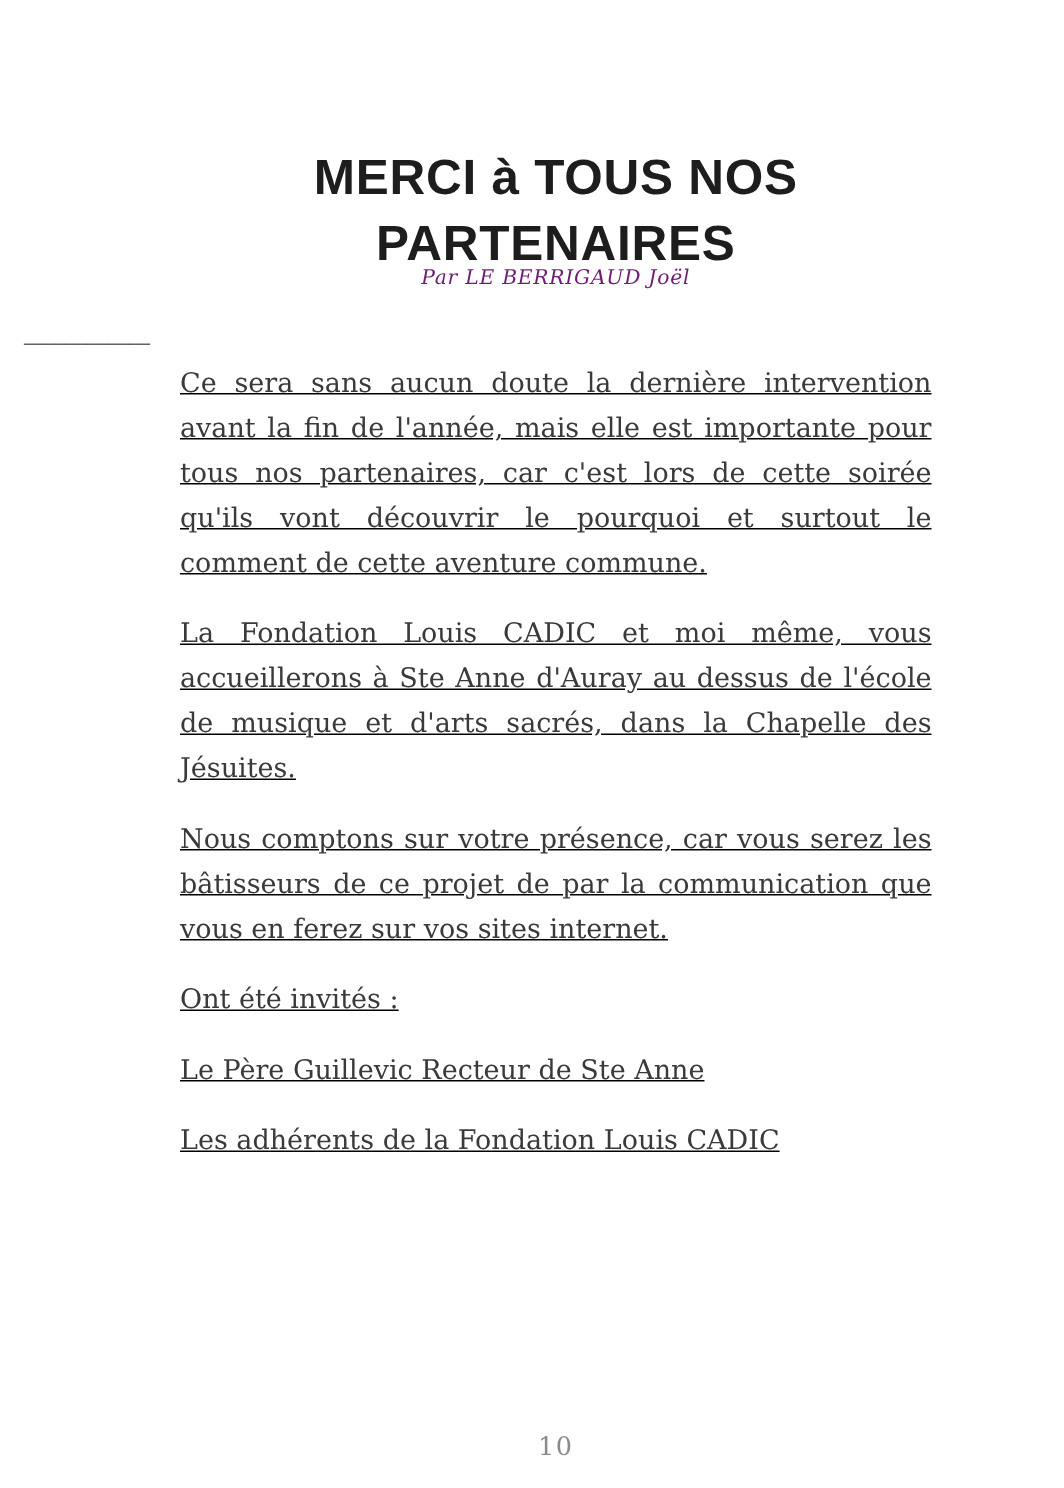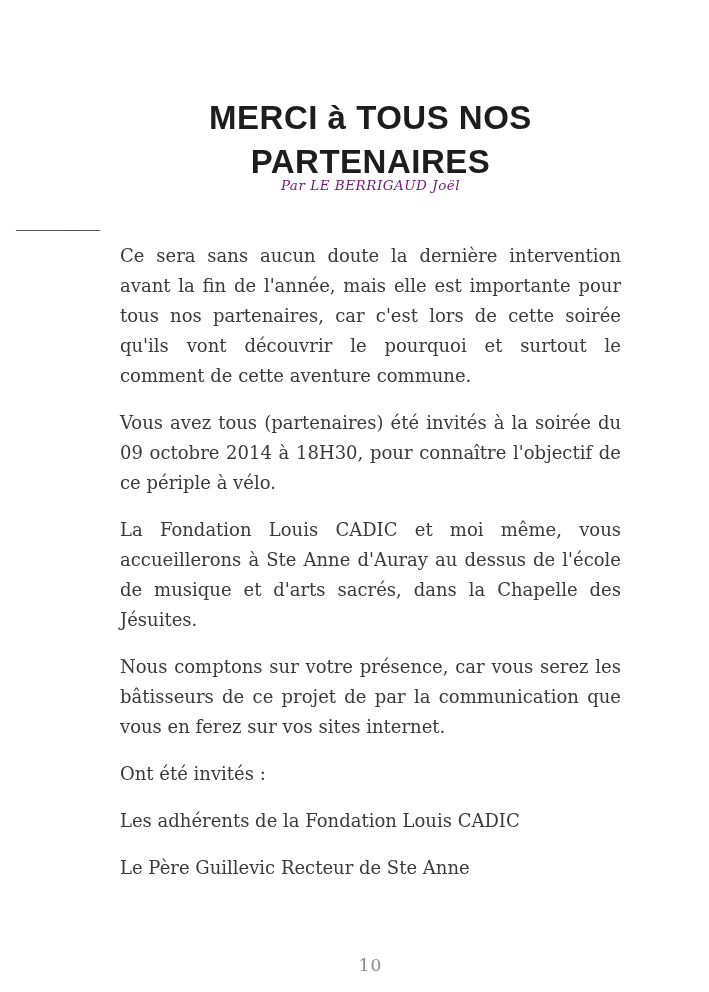--- a/index.html
+++ b/index.html
@@ -52,20 +52,21 @@
     font-size: 14px;
     line-height: 24px;
     color: #222222;
     letter-spacing: 0;
   }
   .body-text {
     position: absolute;
     top: 225px;
     left: 104px;
     width: 501px;
+    text-decoration: underline;
   }
   .body-text p {
     font-family: "DejaVu Serif", serif;
     font-size: 18px;
     line-height: 30px;
     color: #3a3a3a;
     text-align: justify;
     margin: 0 0 17px 0;
   }
   .page-number {
@@ -90,23 +91,22 @@
     <div>MERCI à TOUS NOS</div>
     <div>PARTENAIRES</div>
   </div>
 
   <div class="byline">Par LE BERRIGAUD Joël</div>
 
   <div class="separator">____________</div>
 
   <div class="body-text">
     <p>Ce sera sans aucun doute la dernière intervention avant la fin de l'année, mais elle est importante pour tous nos partenaires, car c'est lors de cette soirée qu'ils vont découvrir le pourquoi et surtout le comment de cette aventure commune.</p>
-    <p>Vous avez tous (partenaires) été invités à la soirée du 09 octobre 2014 à 18H30, pour connaître l'objectif de ce périple à vélo.</p>
     <p>La Fondation Louis CADIC et moi même, vous accueillerons à Ste Anne d'Auray au dessus de l'école de musique et d'arts sacrés, dans la Chapelle des Jésuites.</p>
     <p>Nous comptons sur votre présence, car vous serez les bâtisseurs de ce projet de par la communication que vous en ferez sur vos sites internet.</p>
     <p>Ont été invités :</p>
+    <p>Le Père Guillevic Recteur de Ste Anne</p>
     <p>Les adhérents de la Fondation Louis CADIC</p>
-    <p>Le Père Guillevic Recteur de Ste Anne</p>
   </div>
 
   <div class="page-number">10</div>
 
 </div>
 
 </body></html>

